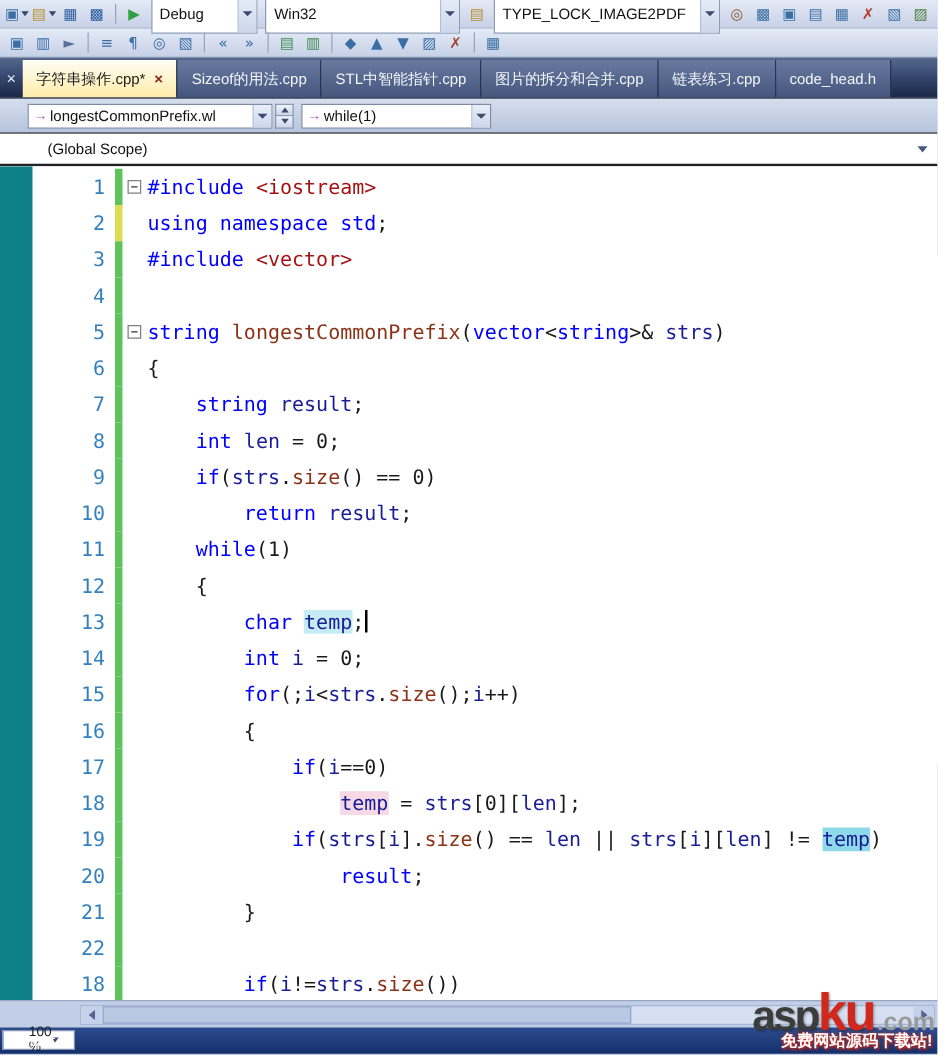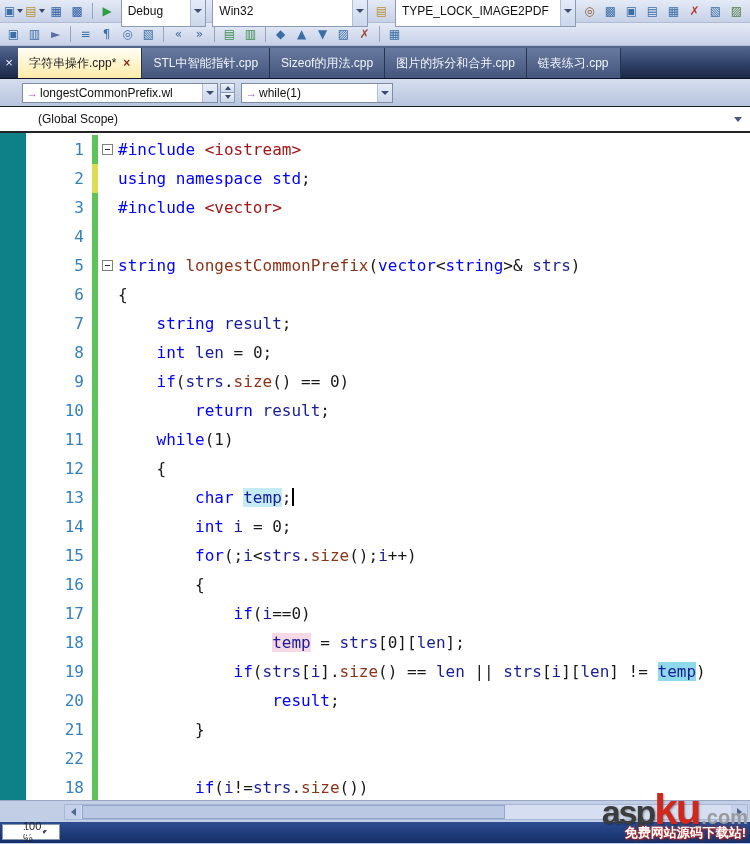--- a/index.html
+++ b/index.html
@@ -243,30 +243,33 @@
   </div>
 
   <div class="tabstrip">
     <span class="strip-close">×</span>
     <div class="tabs">
         <div class="tab active">
           <span class="tab-label">字符串操作.cpp*</span>
           <span class="tab-close">×</span>
         </div>
         <div class="tab">
+          <span class="tab-label">Sizeof的用法.cpp</span>
+        </div>
+        <div class="tab">
           <span class="tab-label">STL中智能指针.cpp</span>
-        </div>
-        <div class="tab">
-          <span class="tab-label">Sizeof的用法.cpp</span>
         </div>
         <div class="tab">
           <span class="tab-label">图片的拆分和合并.cpp</span>
         </div>
         <div class="tab">
           <span class="tab-label">链表练习.cpp</span>
+        </div>
+        <div class="tab">
+          <span class="tab-label">code_head.h</span>
         </div>
       </div>
   </div>
 
   <div class="navbar">
     <div class="nav-combo w-navleft">
       <span class="nav-icon">→</span>
       <span class="nav-label">longestCommonPrefix.wl</span>
       <span class="combo-arrow"></span>
     </div>

